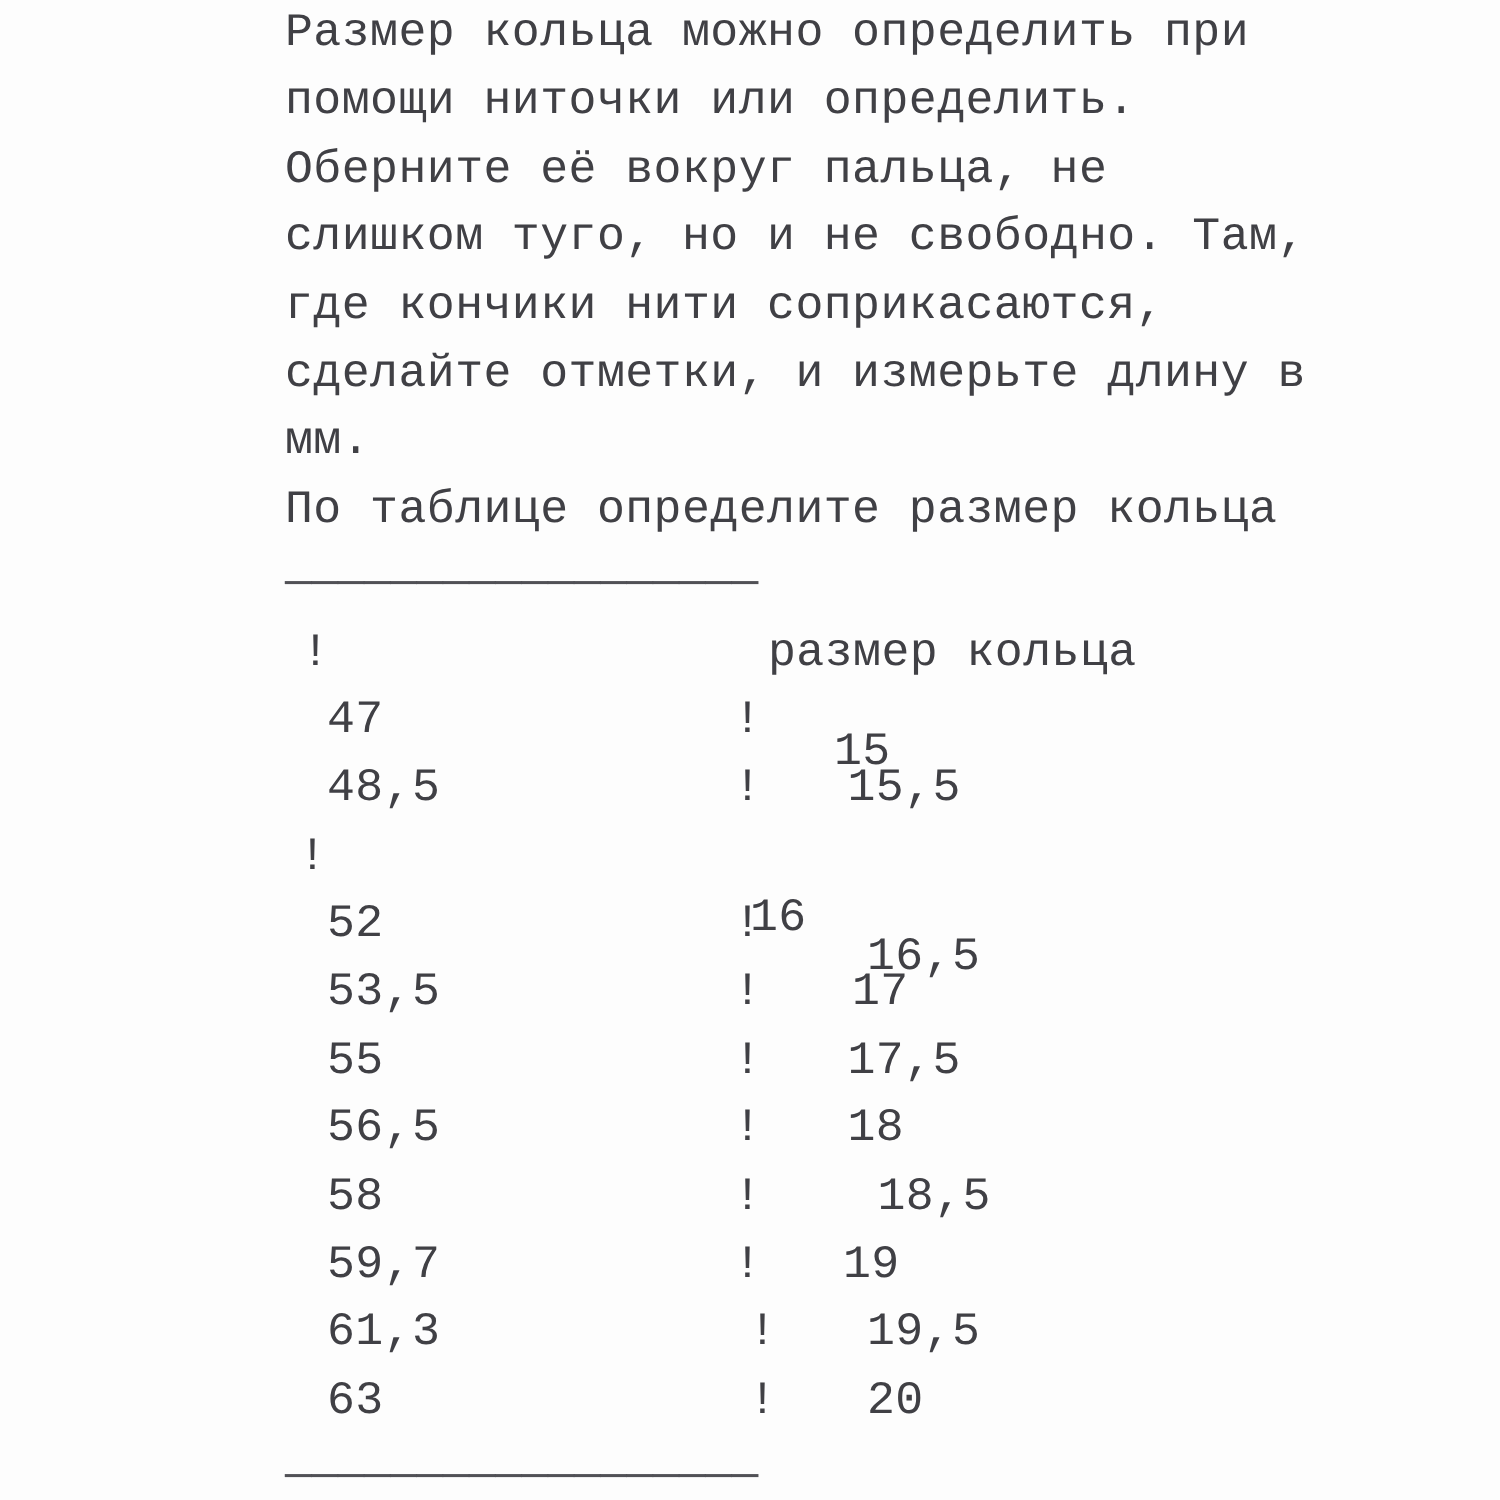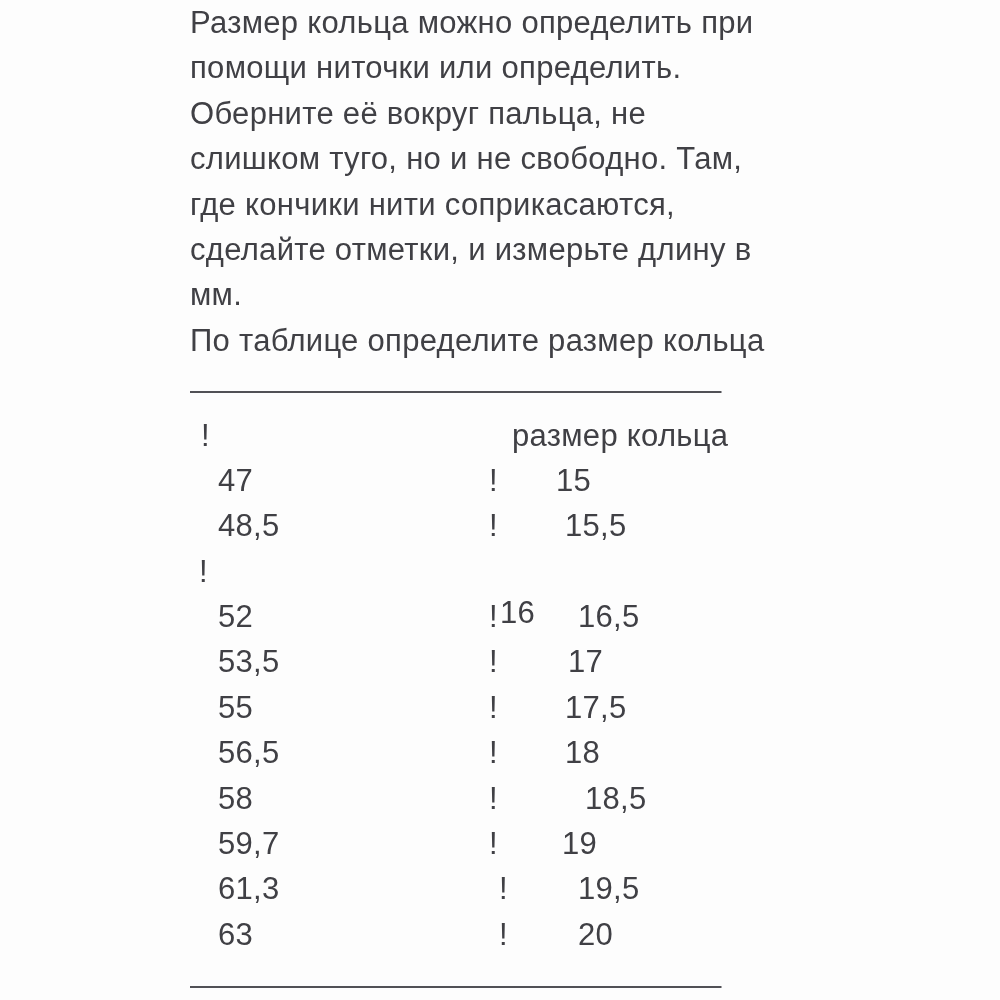--- a/index.html
+++ b/index.html
@@ -9,21 +9,21 @@
     height: 1000px;
     overflow: hidden;
     background: #fdfdfd;
   }
   .page {
     width: 1000px;
     height: 1000px;
     box-sizing: border-box;
     padding-left: 190px;
     padding-right: 40px;
-    font-family: Liberation Sans, sans-serif;
+    font-family: Liberation Mono, monospace;
     color: #404045;
     font-size: 31px;
     letter-spacing: 0.3px;
   }
   .line {
     display: block;
     height: 45.4px;
     line-height: 45.4px;
     white-space: nowrap;
   }
@@ -42,24 +42,24 @@
     height: 45.4px;
     line-height: 45.4px;
   }
   .t-row .c1, .t-row .c2, .t-row .c3 { white-space: nowrap; }
   .t-header .c2 { padding-left: 11px; }
   .t-header .c3 { padding-left: 5px; margin-left: 27px; }
   .t-body .t-row .c1 { padding-left: 28px; }
   .t-body .t-row .c2 { padding-left: 9px; }
   .t-body .t-row.r9 .c2,
   .t-body .t-row.r10 .c2 { padding-left: 19px; }
-  .t-body .t-row.r0  .c3 { padding-left: 6px; }
+  .t-body .t-row.r0  .c3 { padding-left: 6px; margin-top: 21px; }
   .t-body .t-row.r1  .c3 { padding-left: 15px; }
   .t-body .t-row.r2  .c3 { padding-left: 20px; margin-top: 41px; }
-  .t-body .t-row.r3  .c3 { padding-left: 28px; }
+  .t-body .t-row.r3  .c3 { padding-left: 28px; margin-top: 22px; }
   .t-body .t-row.r4  .c3 { padding-left: 18px; }
   .t-body .t-row.r5  .c3 { padding-left: 15px; }
   .t-body .t-row.r6  .c3 { padding-left: 15px; }
   .t-body .t-row.r7  .c3 { padding-left: 35px; }
   .t-body .t-row.r8  .c3 { padding-left: 12px; }
   .t-body .t-row.r9  .c3 { padding-left: 28px; }
   .t-body .t-row.r10 .c3 { padding-left: 28px; }
 </style>
 </head>
 <body>

